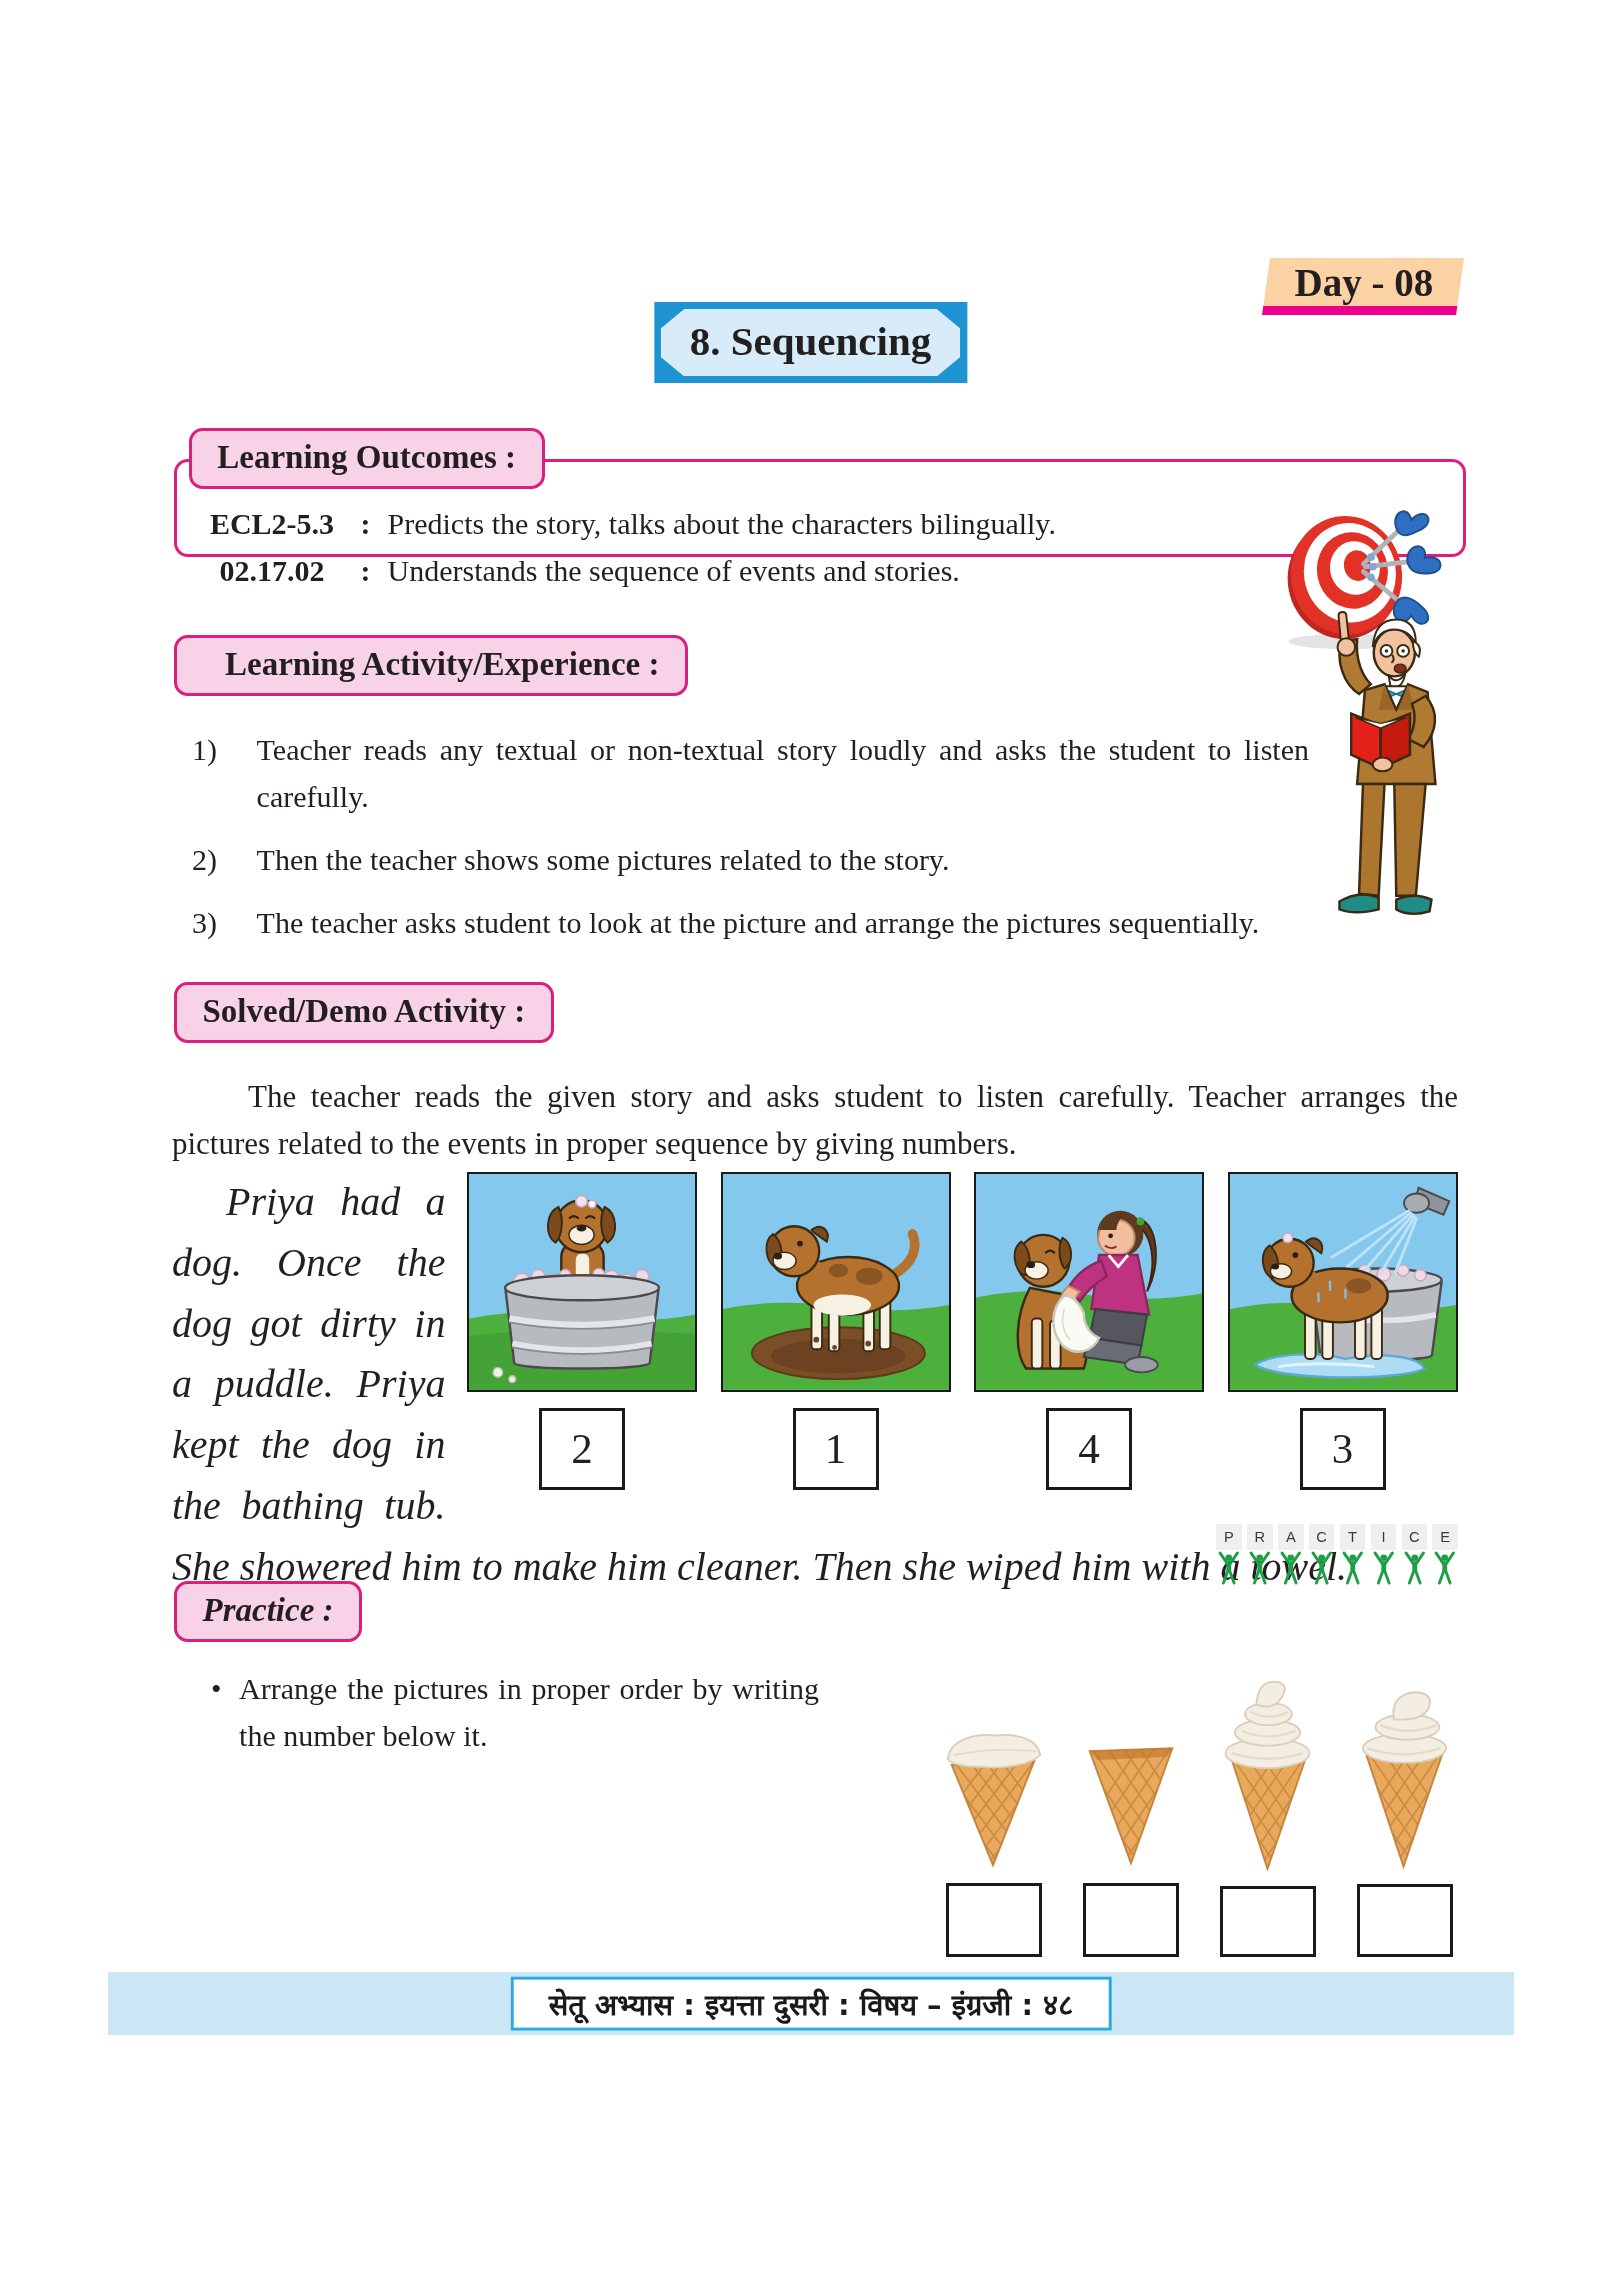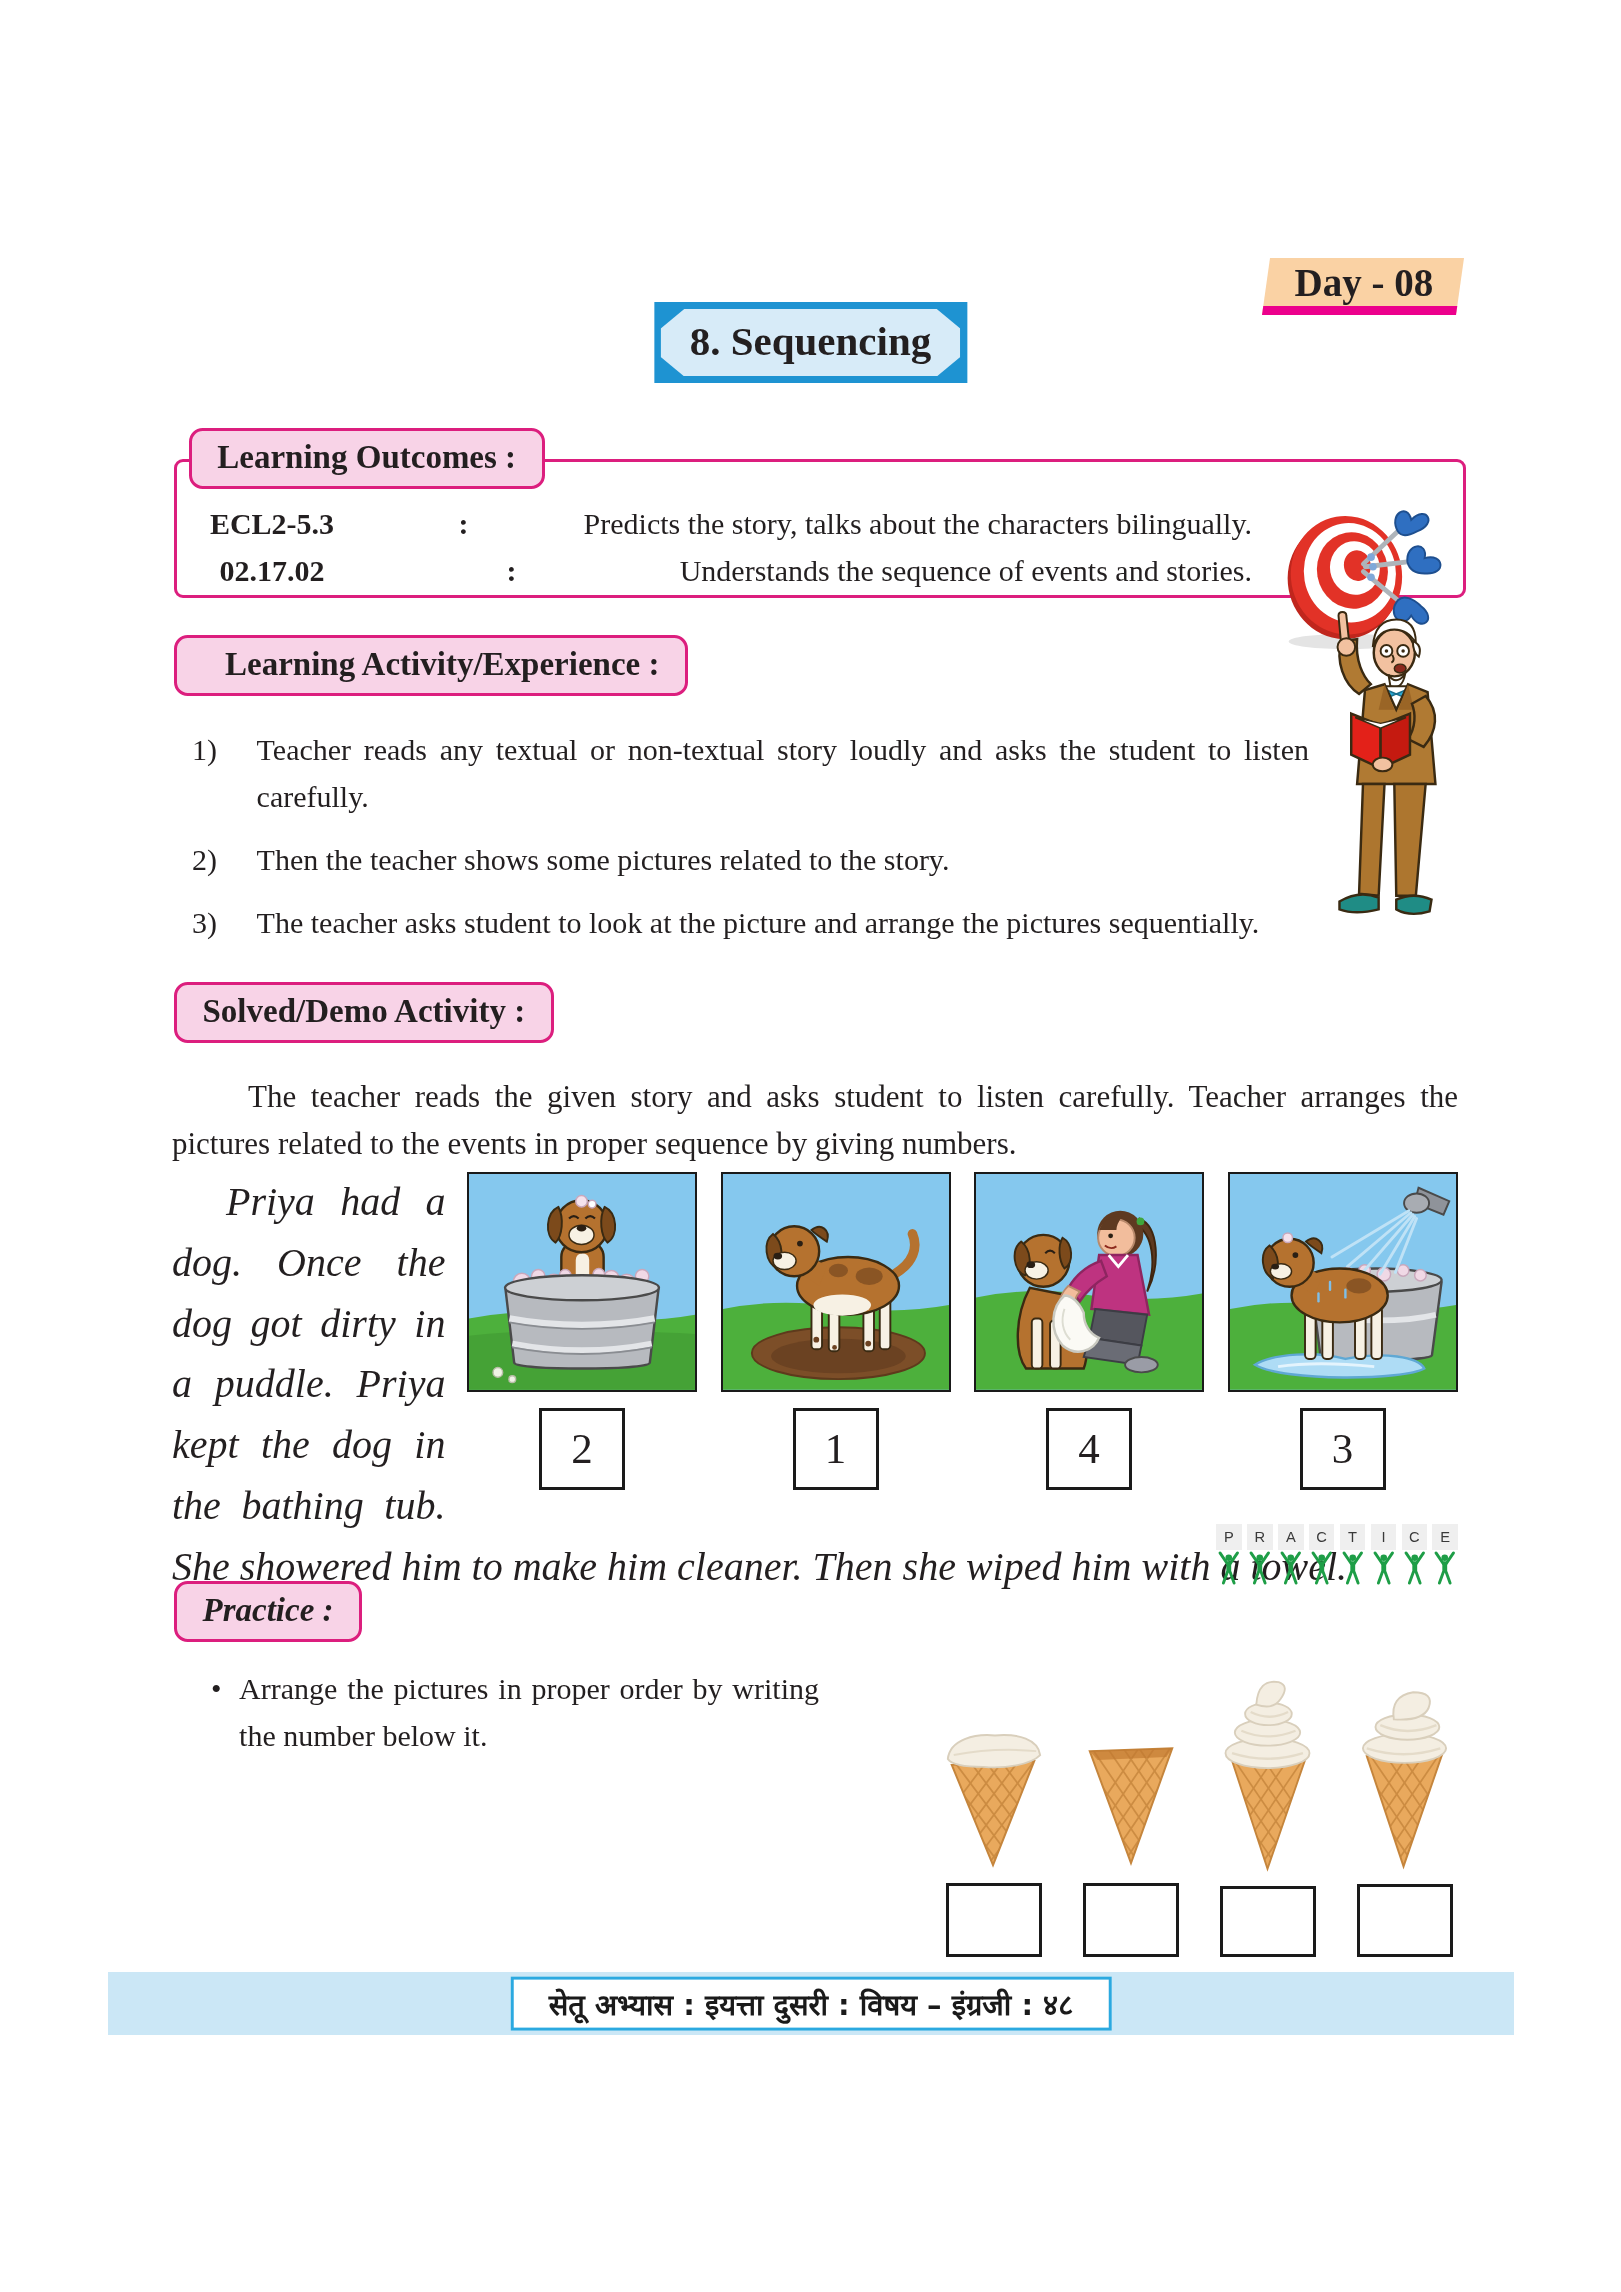--- a/index.html
+++ b/index.html
@@ -18,25 +18,25 @@
   .title-inner { background:#D7EBF8; padding:7.8px 29px 11.8px;
     clip-path:polygon(23.5px 0, calc(100% - 23.5px) 0, 100% 19.6px, 100% calc(100% - 19.6px),
       calc(100% - 23.5px) 100%, 23.5px 100%, 0 calc(100% - 19.6px), 0 19.6px);
     font-weight:bold; font-size:41px; }
 
   
   .ph { display:inline-block; background:#F8D3E7; border:3.9px solid #DC1E7E; border-radius:13.7px;
     padding:7.8px 25.5px 9.8px; font-weight:bold; font-size:33px; white-space:nowrap; }
 
   
-  .lo-box { position:absolute; top:459px; left:174px; width:1292px; height:139px;
-    border:3.9px solid #DC1E7E; border-radius:9px; background:#fff; }
+  .lo-box { position:absolute; top:459px; left:174px; width:1292px; height:98px;
+    border:3.9px solid #DC1E7E; border-radius:14px; background:#fff; }
   .lo-box .ph { position:absolute; top:-34px; left:11.8px; }
   .lo-rows { padding:45px 211px 0 23.5px; }
-  .lo-row { display:flex; gap:11px; font-size:30px; margin-bottom:12.7px;justify-content:space-between; }
+  .lo-row { display:flex; gap:17px; font-size:30px; margin-bottom:12.7px; }
   .lo-code { font-weight:bold; min-width:143px; text-align:center; }
   .lo-colon { font-weight:bold; }
   .lo-icon { position:absolute; right:13.7px; top:31px; }
 
   
   .la-head { position:absolute; top:635px; left:174px;padding-left:48px; }
   .la-list { position:absolute; top:727px; left:192px; width:1117px; }
   .la-item { display:flex; gap:17.6px; margin-bottom:16.7px; font-size:30px; line-height:1.55; }
   .la-num { min-width:47px; }
   .la-text { text-align:justify; flex:1; }

